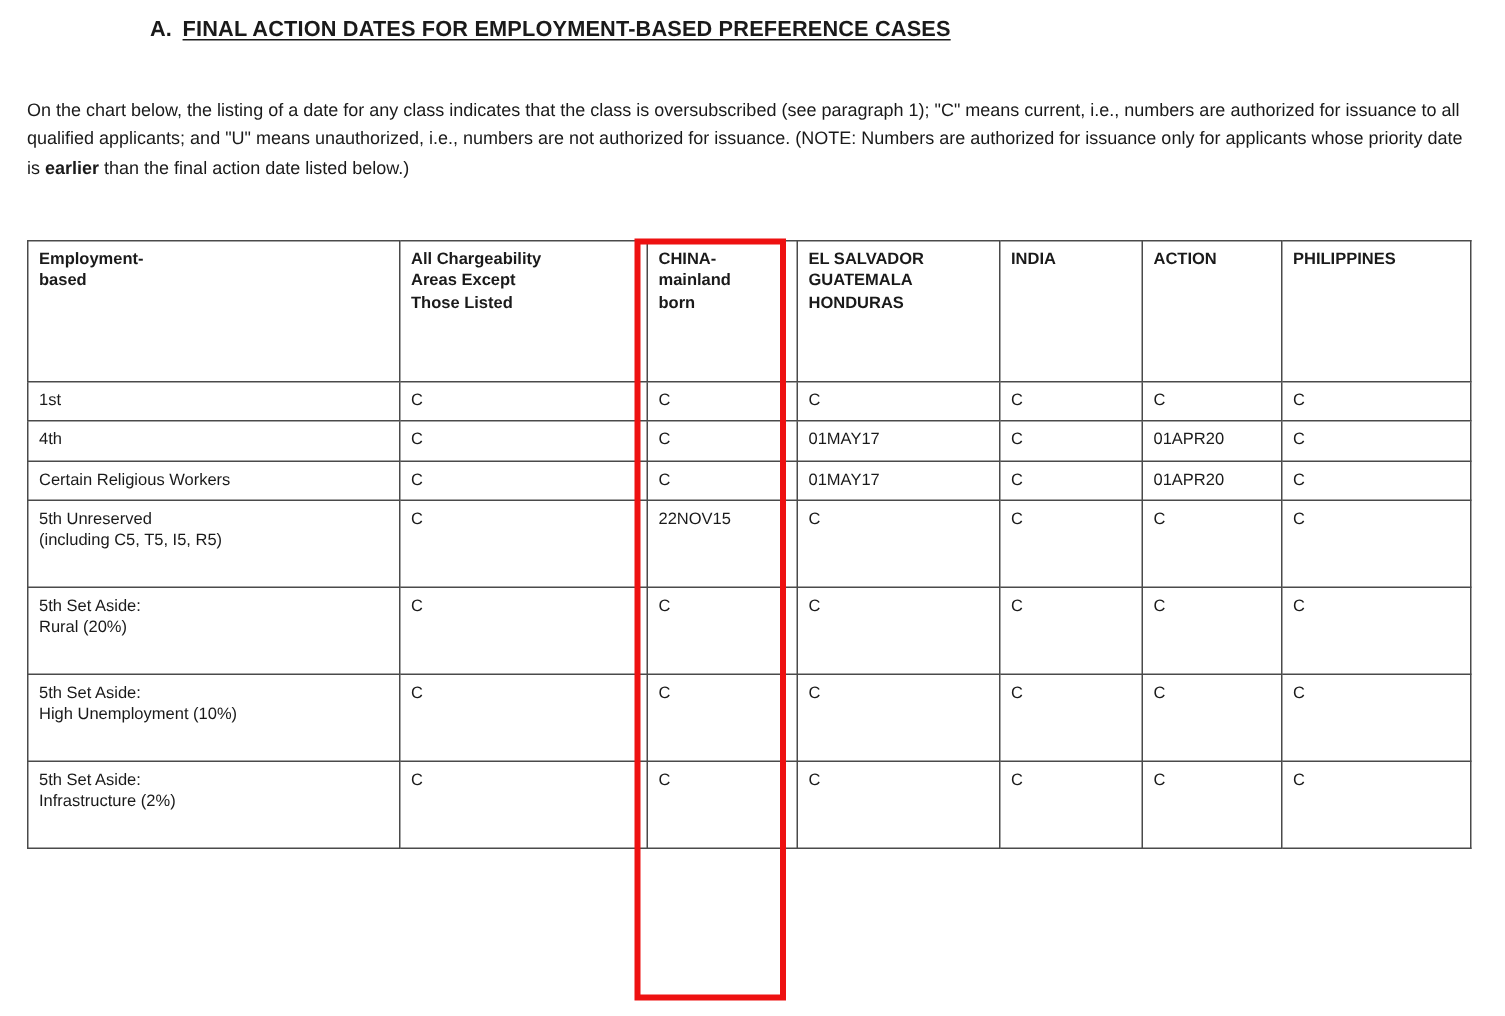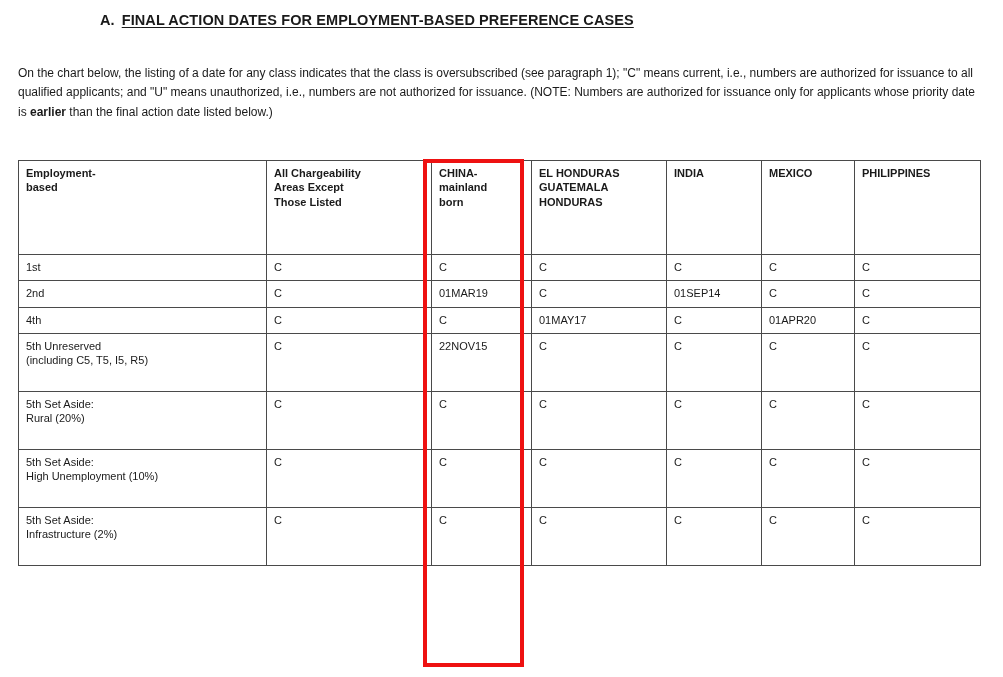--- a/index.html
+++ b/index.html
@@ -139,61 +139,61 @@
             <span class="cell-sub">All Chargeability</span>
             <span class="cell-sub">Areas Except</span>
             <span class="cell-sub">Those Listed</span>
           </th>
           <th>
             <span class="cell-sub">CHINA-</span>
             <span class="cell-sub">mainland</span>
             <span class="cell-sub">born</span>
           </th>
           <th>
-            <span class="cell-sub">EL HONDURAS</span>
+            <span class="cell-sub">EL SALVADOR</span>
             <span class="cell-sub">GUATEMALA</span>
             <span class="cell-sub">HONDURAS</span>
           </th>
           <th>
             <span class="cell-sub">INDIA</span>
           </th>
           <th>
-            <span class="cell-sub">MEXICO</span>
+            <span class="cell-sub">ACTION</span>
           </th>
           <th>
             <span class="cell-sub">PHILIPPINES</span>
           </th>
         </tr>
       </thead>
       <tbody>
         <tr>
           <td>
               <span class="cell-sub">1st</span>
             </td>
           <td>C</td>
           <td>C</td>
           <td>C</td>
           <td>C</td>
           <td>C</td>
           <td>C</td>
         </tr>
         <tr>
           <td>
-              <span class="cell-sub">2nd</span>
+              <span class="cell-sub">4th</span>
             </td>
           <td>C</td>
-          <td>01MAR19</td>
-          <td>C</td>
-          <td>01SEP14</td>
-          <td>C</td>
-          <td>C</td>
-        </tr>
-        <tr>
-          <td>
-              <span class="cell-sub">4th</span>
+          <td>C</td>
+          <td>01MAY17</td>
+          <td>C</td>
+          <td>01APR20</td>
+          <td>C</td>
+        </tr>
+        <tr>
+          <td>
+              <span class="cell-sub">Certain Religious Workers</span>
             </td>
           <td>C</td>
           <td>C</td>
           <td>01MAY17</td>
           <td>C</td>
           <td>01APR20</td>
           <td>C</td>
         </tr>
         <tr class="row-tall">
           <td>

